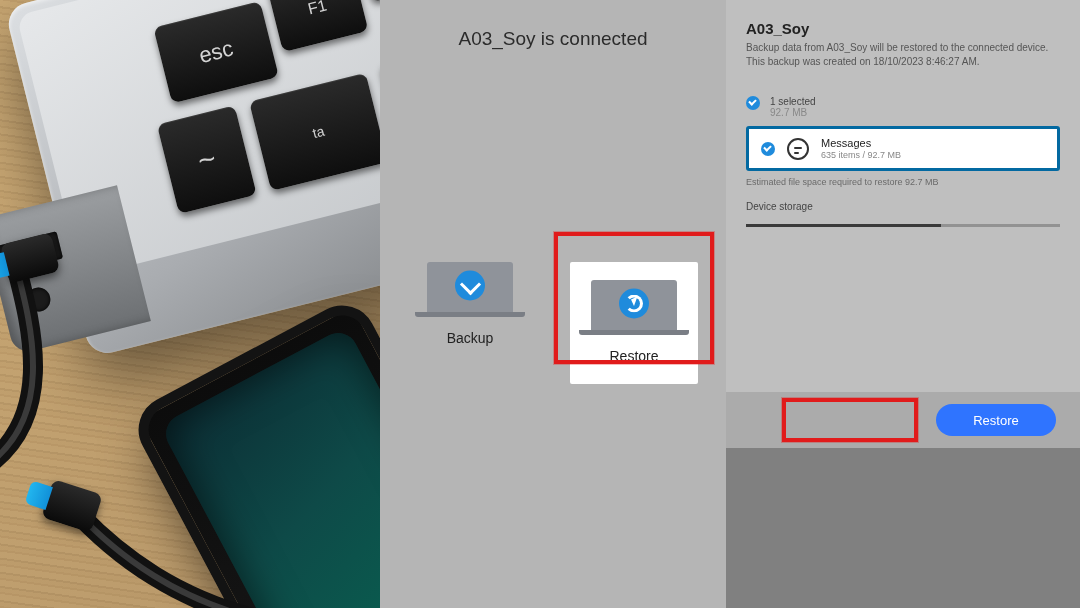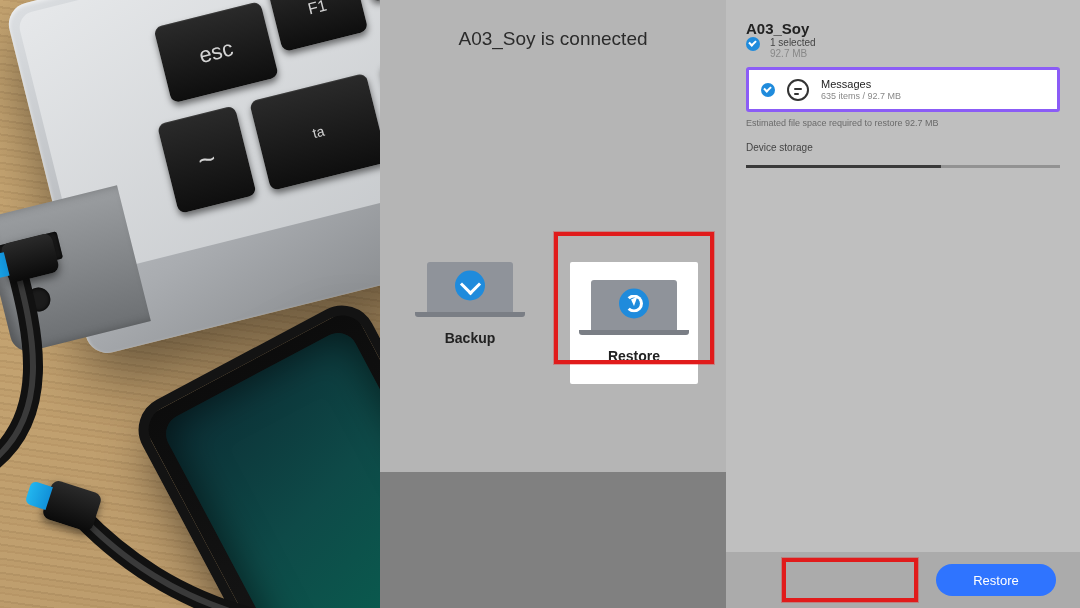--- a/index.html
+++ b/index.html
@@ -109,21 +109,21 @@
     content:""; position:absolute; left:-20px; top:8px; width:22px; height:24px;
     background: linear-gradient(90deg,#22b6ef,#1190d8);
     border-radius:6px 0 0 6px;
   }
   .plug.p1{ left:4px;  top:238px; transform:rotate(-14deg);}
   .plug.p2{ left:46px; top:486px; transform:rotate(18deg);}
 
   
   .middle-panel{
     position:relative;
-    width:346px; height:472px;
+    width:346px; height:608px;
     background:#b9b9b9;
   }
   .dim-overlay{ position:absolute; inset:0; background:rgba(0,0,0,.02);}
   .connected-title{
     position:absolute; top:28px; left:0; right:0;
     text-align:center; font-size:19px; color:#2b2b2b;
   }
   .tile{
     position:absolute; width:128px; text-align:center;
   }
@@ -136,21 +136,21 @@
   .tile .device::after{
     content:""; position:absolute; left:-12px; right:-12px; bottom:-5px; height:5px;
     background:#7a7e85; border-radius:0 0 3px 3px;
   }
   .tile .circle{
     position:absolute; left:50%; top:50%; width:30px; height:30px;
     transform:translate(-50%,-55%);
     border-radius:50%; background:#1f8bdc;
     display:flex;align-items:center;justify-content:center;color:#fff;
   }
-  .tile .label{ margin-top:18px; font-size:14px; font-weight:700; color:#222;}
+  .tile .label{ margin-top:18px; font-size:14px; font-weight:400; color:#222;}
   .tile.backup { left:26px;  top:262px;}
   .tile.restore{ left:190px; top:262px;}
   .tile.restore .inner{
     background:#fff; padding:18px 14px 20px; border-radius:2px;
   }
   .highlight-red{
     position:absolute; border:4px solid #e11b1b; pointer-events:none;
     box-shadow:0 0 0 1px rgba(225,27,27,.3);
   }
   .hl-restore{ left:174px; top:232px; width:160px; height:132px;}
@@ -165,42 +165,42 @@
     border-radius:50%; position:relative;
   }
   .refresh-icon::after{
     content:"";position:absolute; left:-2px; top:-3px;
     border:5px solid transparent; border-right-color:#fff;
     transform:rotate(20deg);
   }
 
   
   .right-panel{
-    position:relative; flex:1; height:608px;
+    position:relative; flex:1; height:448px;
     background:#bfbfbf;
   }
   .rp-inner{ position:absolute; inset:0; padding:20px 20px 0 20px;}
   .rp-title{ font-size:15px; font-weight:700; color:#222;}
   .rp-sub  { font-size:10px; color:#555; margin-top:4px; line-height:1.35;}
   .sel-row{
-    display:flex; align-items:flex-start; gap:10px; font-size:10px;
+    margin-top:28px; display:flex; align-items:flex-start; gap:10px; font-size:10px;
     color:#444;
   }
   .chk{
     width:14px;height:14px;border-radius:50%;
     background:#1f8bdc; position:relative; flex:0 0 14px;
   }
   .chk::after{
     content:""; position:absolute; left:3px; top:3px; width:5px; height:3px;
     border-left:2px solid #fff;border-bottom:2px solid #fff; transform:rotate(-45deg);
   }
   .msg-card{
     margin-top:8px; background:#fff; border-radius:3px;
     padding:8px 12px; display:flex; align-items:center; gap:12px;
-    border:3px solid #8b5cf6;
+    border:3px solid #0369a1;
   }
   .msg-card .chk{flex:0 0 14px;}
   .msg-icon{
     width:22px;height:22px;border:2px solid #333;border-radius:50%;
     position:relative;flex:0 0 22px;
   }
   .msg-icon::before, .msg-icon::after{
     content:"";position:absolute;left:5px;right:5px;height:2px;background:#333;border-radius:1px;
   }
   .msg-icon::before{top:7px;}
@@ -298,20 +298,21 @@
       <div class="label">Restore</div>
     </div>
   </div>
 
   <div class="highlight-red hl-restore"></div>
 </div>
 
 <div class="right-panel">
   <div class="rp-inner">
     <div class="rp-title">A03_Soy</div>
+    <div class="rp-sub">Backup data from A03_Soy will be restored to the connected device. This backup was created on 18/10/2023 8:46:27 AM.</div>
 
     <div class="sel-row">
       <span class="chk"></span>
       <span>
         <div>1 selected</div>
         <div style="color:#888">92.7 MB</div>
       </span>
     </div>
 
     <div class="msg-card">

